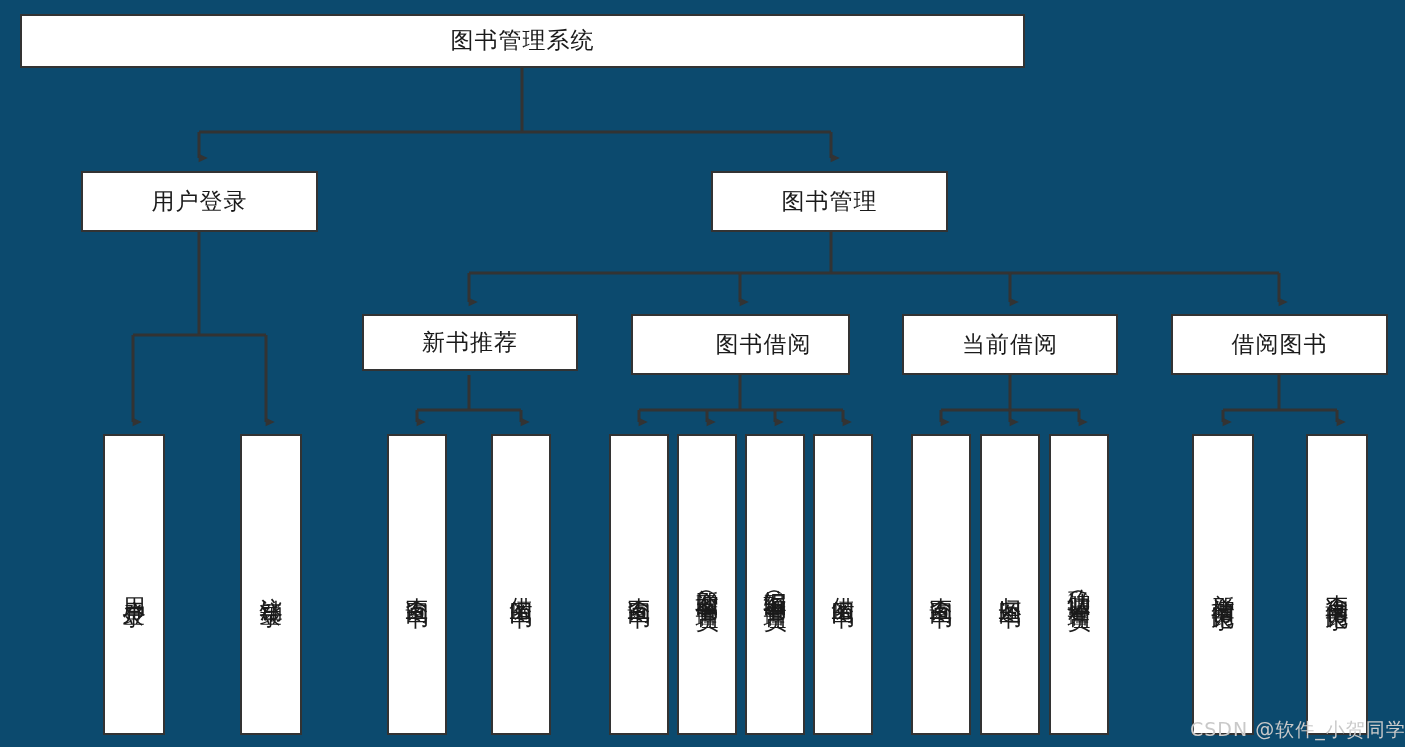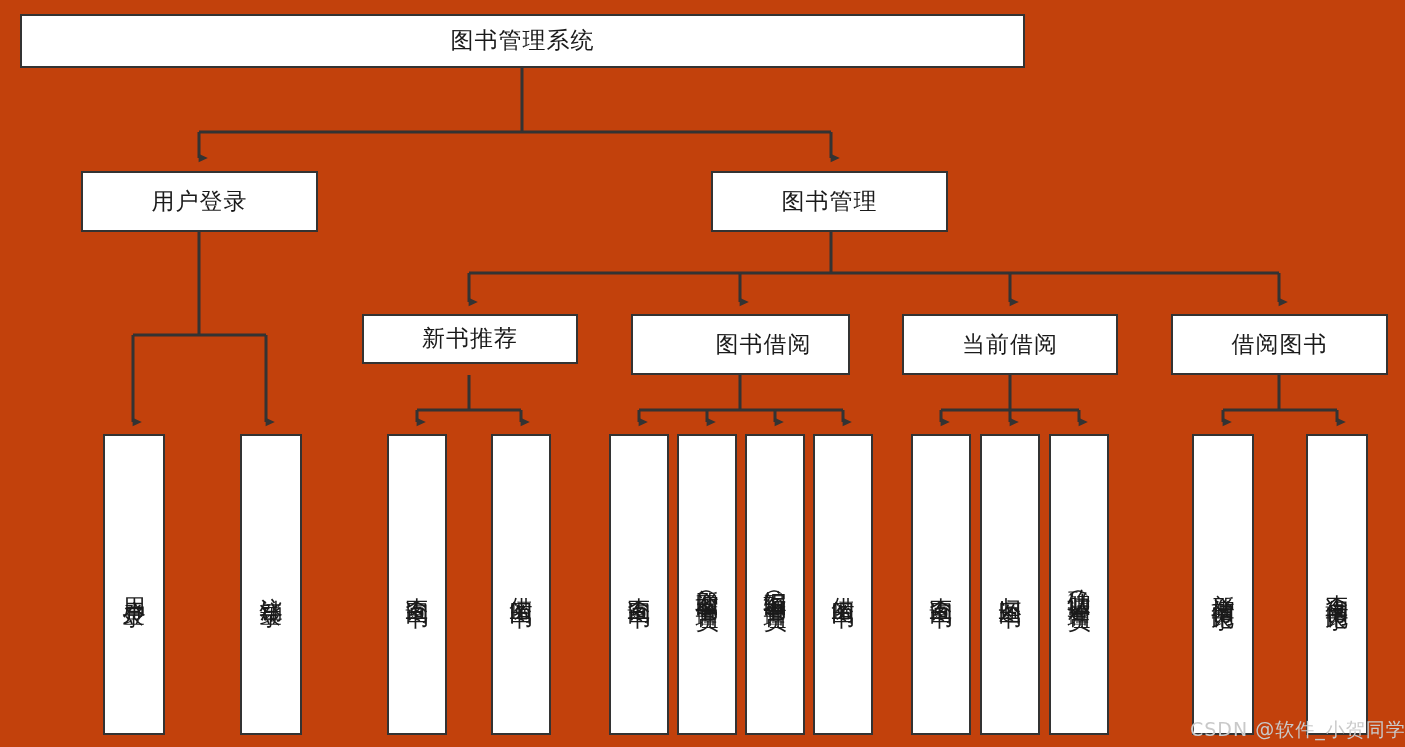--- a/index.html
+++ b/index.html
@@ -7,21 +7,21 @@
     padding: 0;
     background: #ffffff;
   }
   body {
     font-family: "DejaVu Sans", "Liberation Sans", sans-serif;
   }
   #canvas {
     position: relative;
     width: 1405px;
     height: 747px;
-    background: #c2410c;
+    background: #0c4a6e;
     overflow: hidden;
   }
   svg.connectors {
     position: absolute;
     left: 0;
     top: 0;
     width: 1405px;
     height: 747px;
     pointer-events: none;
   }
@@ -122,21 +122,21 @@
     <span class="txt">图书管理系统</span>
   </div>
 
   <div class="node horiz" style="left:81px; top:171px; width:237px; height:61px;">
     <span class="txt">用户登录</span>
   </div>
   <div class="node horiz" style="left:711px; top:171px; width:237px; height:61px;justify-content:center;">
     <span class="txt">图书管理</span>
   </div>
 
-  <div class="node horiz" style="left:362px; top:314px; width:216px; height:50px;">
+  <div class="node horiz" style="left:362px; top:314px; width:216px; height:57px;">
     <span class="txt">新书推荐</span>
   </div>
   <div class="node horiz" style="left:631px; top:314px; width:219px; height:61px;padding-left:46px;">
     <span class="txt">图书借阅</span>
   </div>
   <div class="node horiz" style="left:902px; top:314px; width:216px; height:61px;">
     <span class="txt">当前借阅</span>
   </div>
   <div class="node horiz" style="left:1171px; top:314px; width:217px; height:61px;">
     <span class="txt">借阅图书</span>

